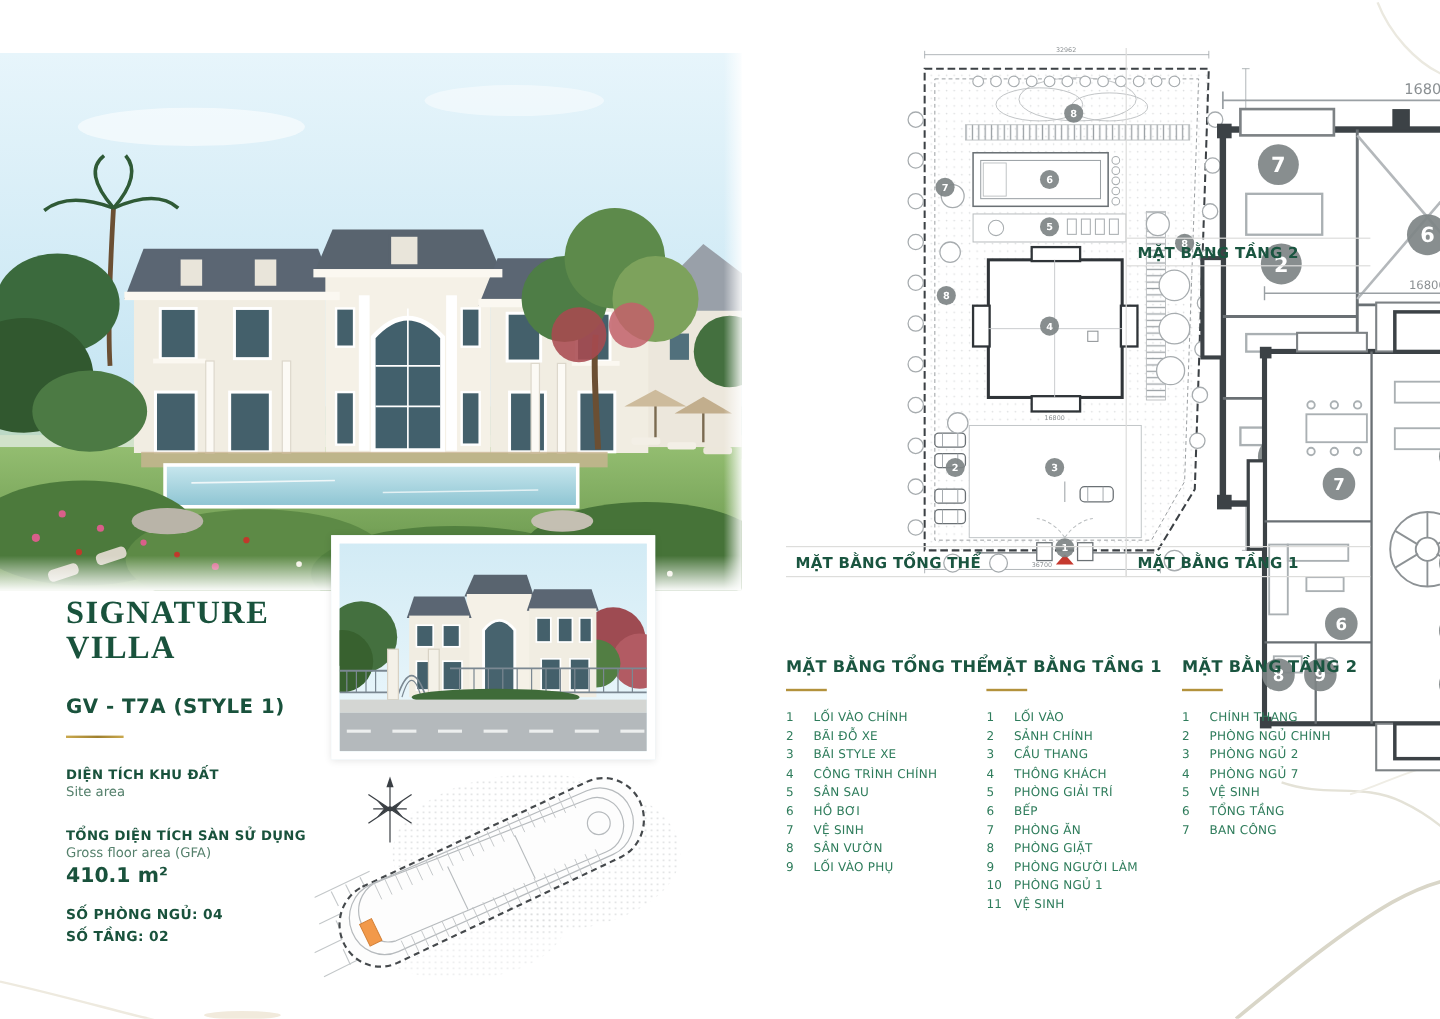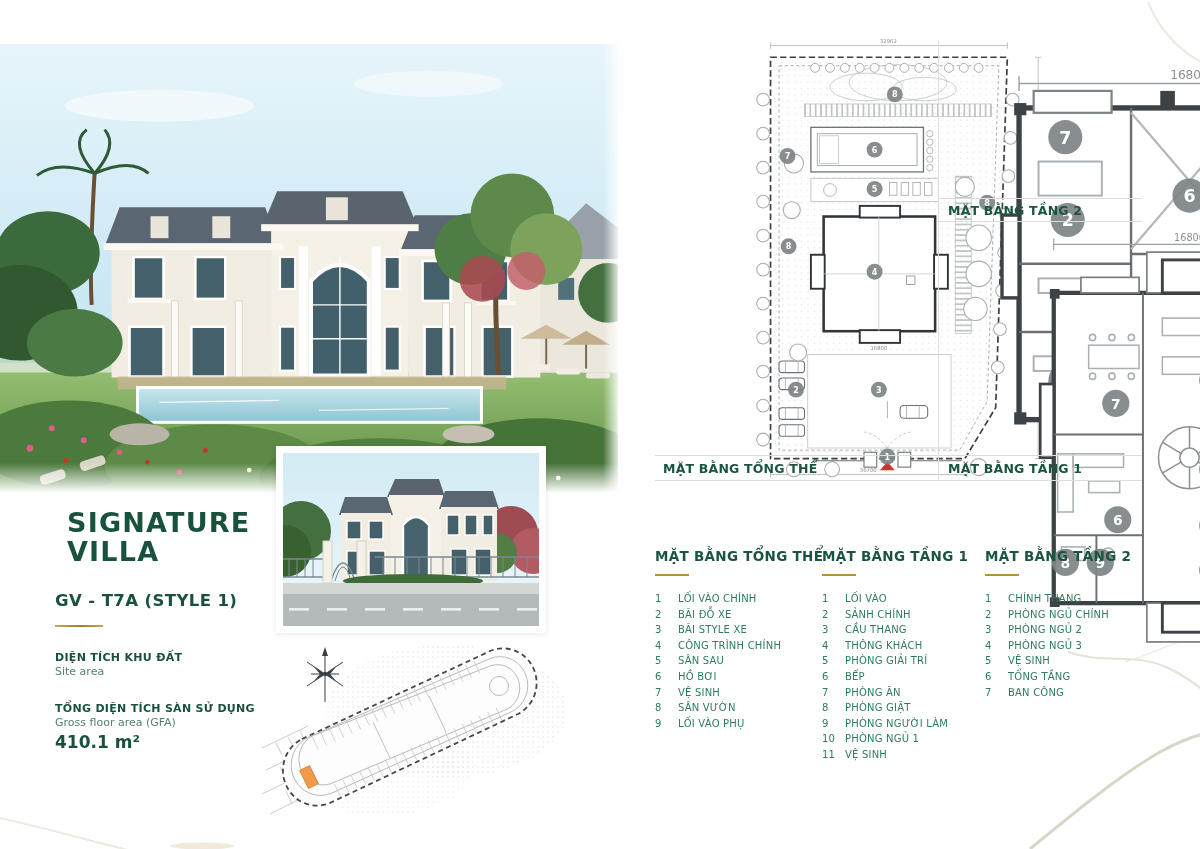--- a/index.html
+++ b/index.html
@@ -17,21 +17,21 @@
               background:linear-gradient(to right,rgba(255,255,255,0),rgba(255,255,255,.9));}
   
   .photo-small{position:absolute;left:276px;top:446px;width:256px;height:173px;
                border:7px solid #fff;box-shadow:0 1px 6px rgba(0,0,0,.10);background:#dceef6;}
   .photo-small svg{display:block;width:100%;height:100%;}
   
   .site-map{position:absolute;left:262px;top:636px;width:306px;height:188px;}
   .site-map svg{display:block;width:100%;height:100%;}
   
   .info{position:absolute;left:55px;top:496px;width:238px;color:#19523c;}
-  .info h1{margin:12px;font-size:27px;line-height:1.09;letter-spacing:1.2px;font-weight:bold;color:#19523c;}
+  .info h1{margin:0;font-size:27px;line-height:1.09;letter-spacing:1.2px;font-weight:bold;color:#19523c;font-family:Liberation Serif, serif;}
   .info .subtitle{font-size:16.5px;font-weight:bold;margin-top:24px;letter-spacing:.4px;}
   .gold-rule{width:48px;height:2.5px;margin:15px 0 17px;
              background:linear-gradient(to right,#caa94e,#9e7f2e 55%,#caa94e);}
   .dims{font-size:31px;font-weight:bold;letter-spacing:1px;color:#19523c;}
   .dims .x{font-size:23px;font-weight:400;padding:0 3px;}
   .dims .unit{font-size:25px;font-weight:400;}
   .stat{margin-top:24px;}
   .stat .vi{font-size:11px;font-weight:bold;letter-spacing:.3px;}
   .stat .en{font-size:11px;color:#55806c;margin-top:1px;}
   .stat .val{font-size:17px;font-weight:bold;margin-top:3px;}
@@ -218,20 +218,24 @@
   <div class="subtitle">GV - T7A (STYLE 1)</div>
   <div class="gold-rule"></div>
   <div class="stat">
     <div class="vi">DIỆN TÍCH KHU ĐẤT</div>
     <div class="en">Site area</div>
   </div>
   <div class="stat">
     <div class="vi">TỔNG DIỆN TÍCH SÀN SỬ DỤNG</div>
     <div class="en">Gross floor area (GFA)</div>
     <div class="val">410.1 m²</div>
+  </div>
+  <div class="rooms">
+    <div>SỐ PHÒNG NGỦ: 04</div>
+    <div>SỐ TẦNG: 02</div>
   </div>
 
 </div>
 
 <div class="photo-small">
 <svg viewBox="0 0 256 173" preserveAspectRatio="none">
   <defs>
     <linearGradient id="sky2" x1="0" y1="0" x2="0" y2="1">
       <stop offset="0" stop-color="#d2ebf5"></stop>
           <stop offset="1" stop-color="#eef8fc"></stop>
@@ -947,21 +951,21 @@
       <div class="legend-row">
         <span class="ln">2</span>
         <span class="ll">PHÒNG NGỦ CHÍNH</span>
       </div>
       <div class="legend-row">
         <span class="ln">3</span>
         <span class="ll">PHÒNG NGỦ 2</span>
       </div>
       <div class="legend-row">
         <span class="ln">4</span>
-        <span class="ll">PHÒNG NGỦ 3</span>
+        <span class="ll">PHÒNG NGỦ 7</span>
       </div>
       <div class="legend-row">
         <span class="ln">5</span>
         <span class="ll">VỆ SINH</span>
       </div>
       <div class="legend-row">
         <span class="ln">6</span>
         <span class="ll">TỔNG TẦNG</span>
       </div>
       <div class="legend-row">

